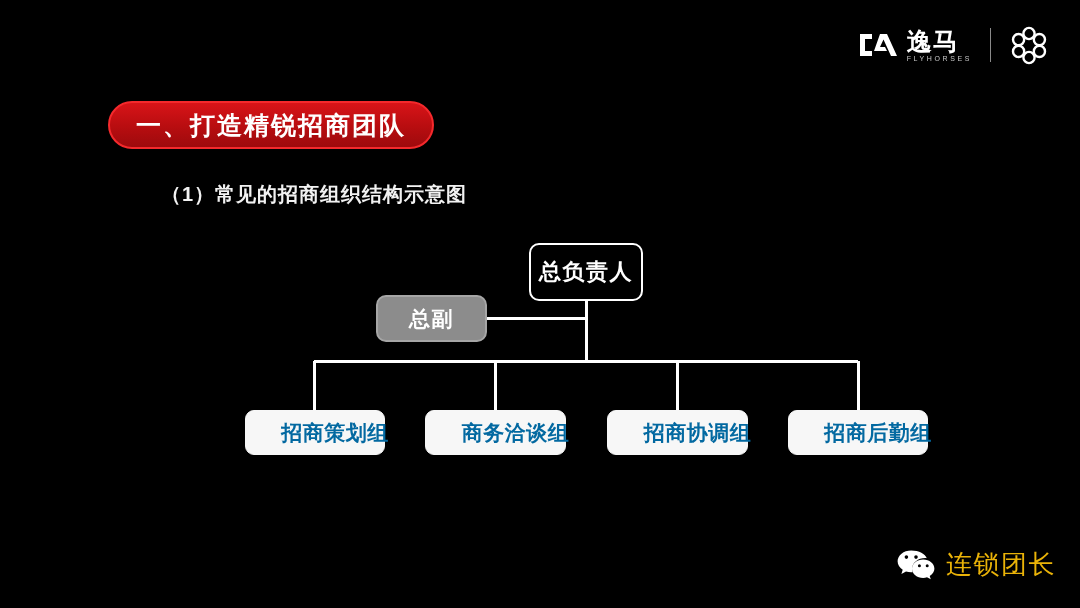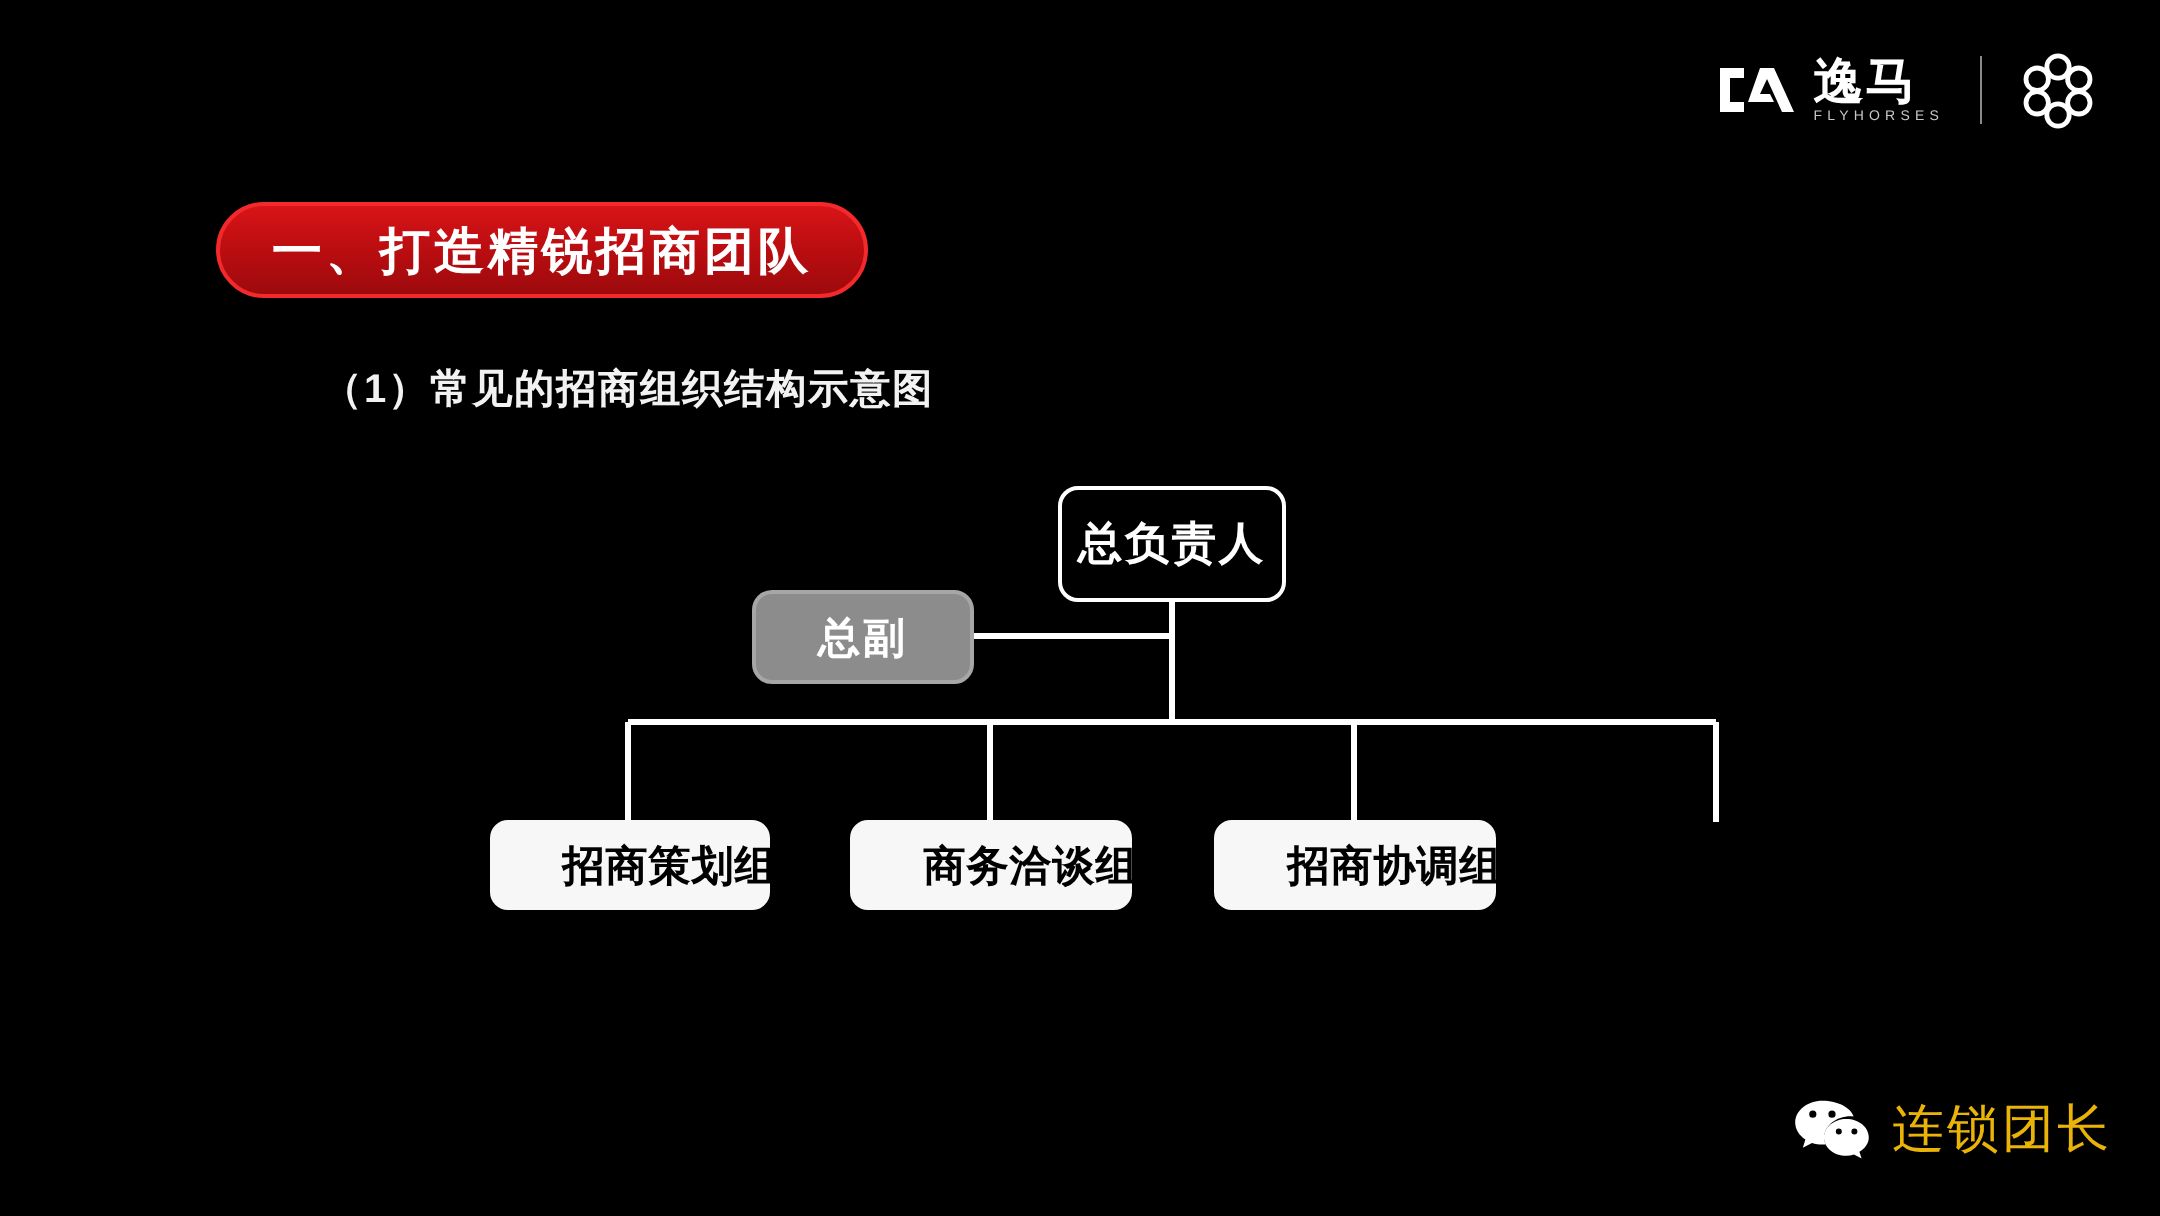--- a/index.html
+++ b/index.html
@@ -156,21 +156,21 @@
     letter-spacing: 1.5px;
   }
   .node-leaf {
     border-radius: 9px;
     background: #f7f7f7;
     border: 1px solid #f7f7f7;
   }
   .node-leaf .node-label {
     font-size: 21px;
     font-weight: bold;
-    color: #000000;
+    color: #0369a1;
     letter-spacing: 0.5px;
     margin-left: 40px;
   }
 
   
   #watermark {
     position: absolute;
     right: 24px;
     bottom: 26px;
     display: flex;
@@ -262,20 +262,23 @@
     </div>
 
     <div class="node node-leaf" style="left:425px; top:410px; width:141px; height:45px;">
       <span class="node-label">商务洽谈组</span>
     </div>
 
     <div class="node node-leaf" style="left:607px; top:410px; width:141px; height:45px;">
       <span class="node-label">招商协调组</span>
     </div>
 
+    <div class="node node-leaf" style="left:788px; top:410px; width:140px; height:45px;">
+      <span class="node-label">招商后勤组</span>
+    </div>
 
   </div>
 
   <div id="watermark">
     <svg class="wm-icon" viewBox="0 0 40 34">
       <path d="M15.2 2.4 C7.6 2.4 1.6 7.3 1.6 13.3 c0 3.4 2 6.5 5.1 8.5 l-1.3 4.1 l4.6 -2.4 c1.7 0.5 3.5 0.8 5.2 0.8 c0.5 0 1 0 1.5 -0.1 c-0.4 -1.1 -0.6 -2.2 -0.6 -3.4 c0 -5.9 5.9 -10.7 13.2 -10.7 c0.5 0 1 0 1.5 0.1 C29.4 5.9 23 2.4 15.2 2.4 Z M10.4 10.9 a1.8 1.8 0 1 1 0 -3.6 a1.8 1.8 0 0 1 0 3.6 Z M20 10.9 a1.8 1.8 0 1 1 0 -3.6 a1.8 1.8 0 0 1 0 3.6 Z" fill="#ffffff"></path>
       <path d="M38.4 20.7 c0 -5.1 -5 -9.2 -11.2 -9.2 c-6.2 0 -11.2 4.1 -11.2 9.2 c0 5.1 5 9.2 11.2 9.2 c1.3 0 2.6 -0.2 3.8 -0.6 l3.8 2 l-1.1 -3.4 C36.5 26.2 38.4 23.6 38.4 20.7 Z M23.4 19.2 a1.5 1.5 0 1 1 0 -3 a1.5 1.5 0 0 1 0 3 Z M31.2 19.2 a1.5 1.5 0 1 1 0 -3 a1.5 1.5 0 0 1 0 3 Z" fill="#ffffff"></path>
     </svg>
     <span class="wm-text">连锁团长</span>
   </div>

